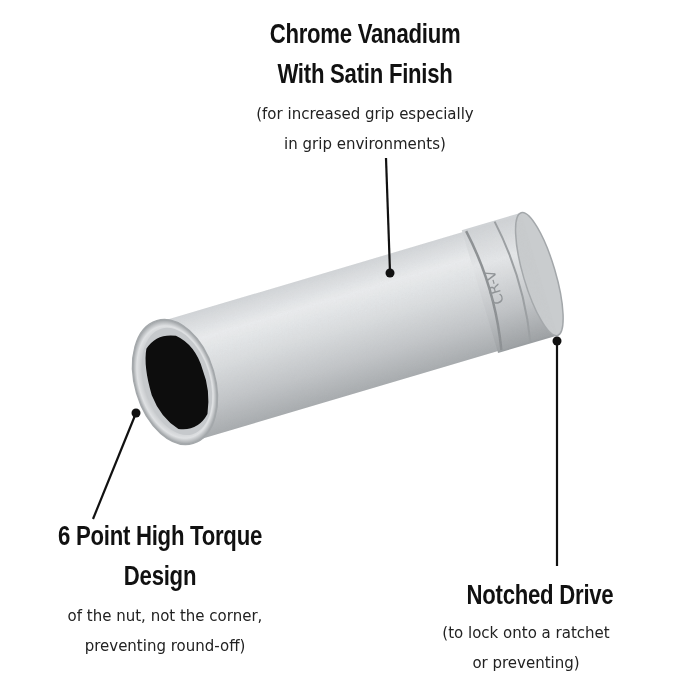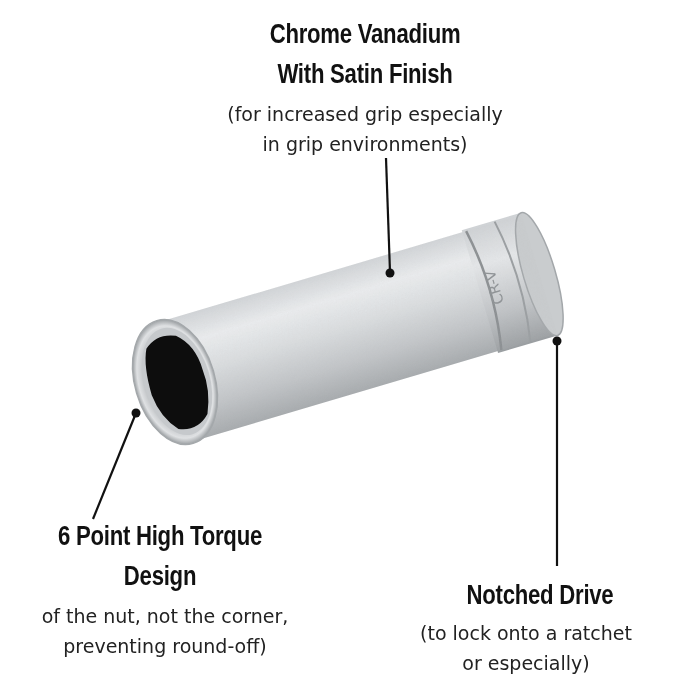--- a/index.html
+++ b/index.html
@@ -9,21 +9,21 @@
       position: absolute; text-align: center;
       font-family: "Liberation Sans", "DejaVu Sans", sans-serif;
       font-weight: bold; color: #111; font-size: 27px;
       line-height: 40px; letter-spacing: -0.3px;
       transform: scaleX(0.82); transform-origin: center top;
       white-space: nowrap;
     }
     .sub {
       position: absolute; text-align: center;
       font-family: "DejaVu Sans", "Liberation Sans", sans-serif;
-      color: #222; font-size: 19px; line-height: 30px;
+      color: #222; font-size: 15px; line-height: 30px;
       white-space: nowrap;
     }
     svg.art { position: absolute; left: 0; top: 0; }
   </style>
 </head>
 <body>
 
 <div class="canvas">
 
   <div class="title" style="left:215px; top:14px; width:300px;">
@@ -42,21 +42,21 @@
   <div class="sub" style="left:15px; top:601px; width:300px;">
     <div>of the nut, not the corner,</div>
     <div>preventing round-off)</div>
   </div>
 
   <div class="title" style="left:390px; top:575px; width:300px;">
     <div>Notched Drive</div>
   </div>
   <div class="sub" style="left:376px; top:618px; width:300px;">
     <div>(to lock onto a ratchet</div>
-    <div>or especially)</div>
+    <div>or preventing)</div>
   </div>
 
   <svg class="art" width="700" height="700" viewBox="0 0 700 700">
     <defs>
       <linearGradient id="bodyGrad" x1="0" y1="0" x2="0" y2="1">
         <stop offset="0" stop-color="#d2d5d8"></stop>
         <stop offset="0.22" stop-color="#eceef0"></stop>
         <stop offset="0.45" stop-color="#dcdfe1"></stop>
         <stop offset="0.75" stop-color="#c2c5c8"></stop>
         <stop offset="1" stop-color="#a6aaad"></stop>

